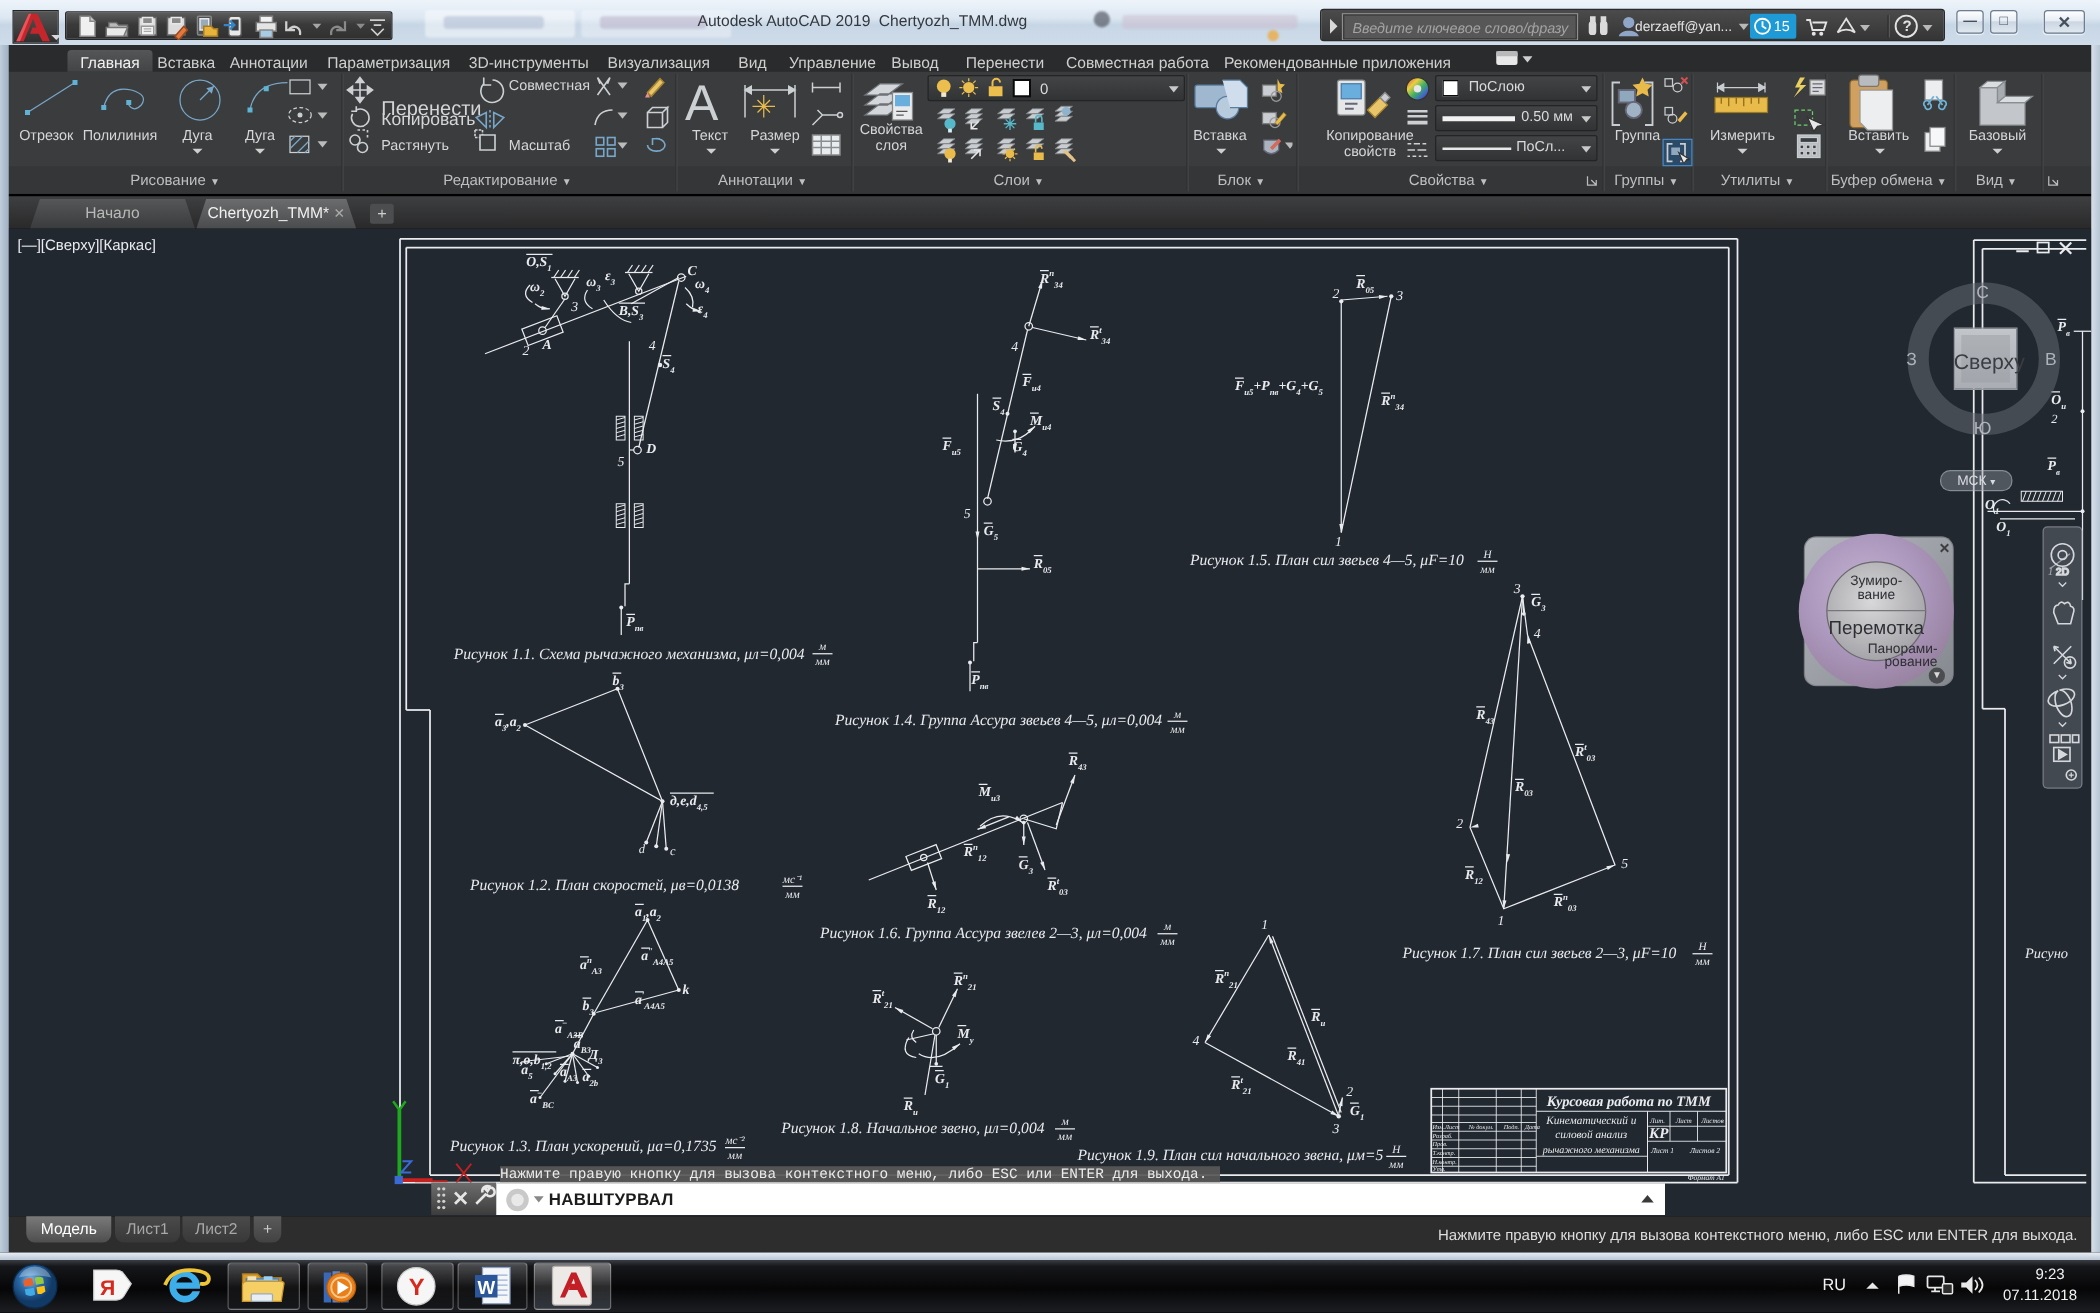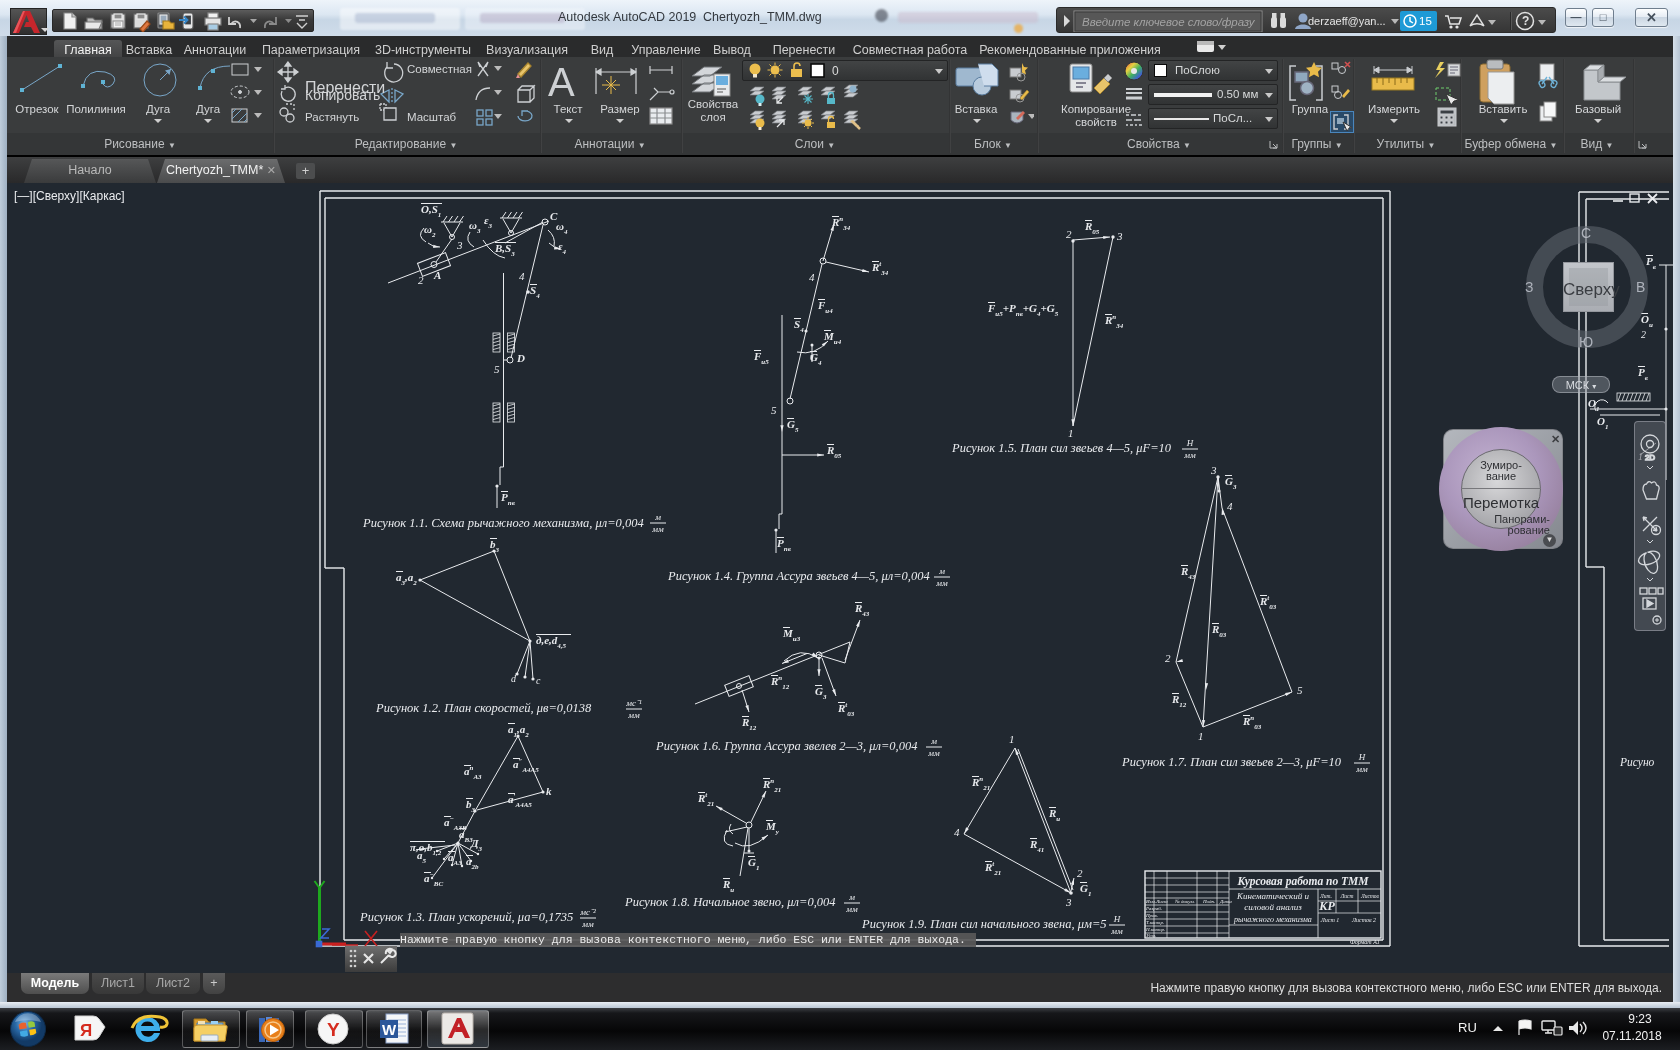--- a/index.html
+++ b/index.html
@@ -1055,22 +1055,29 @@
           <circle cx="6" cy="10" r="1.3"></circle>
           <circle cx="10" cy="10" r="1.3"></circle>
           <circle cx="6" cy="15" r="1.3"></circle>
           <circle cx="10" cy="15" r="1.3"></circle>
           <circle cx="6" cy="20" r="1.3"></circle>
           <circle cx="10" cy="20" r="1.3"></circle>
         </g>
 <path d="M19 8 l9 9 M28 8 l-9 9" stroke="#e4e4e4" stroke-width="2.2"></path>
 <path d="M36 17 l8 -8 M44 9 a3.5 3.5 0 1 0 3 -5 l-2 3 -2 -2 3 -2 a4 4 0 0 0 -5 5" stroke="#e8e8e8" stroke-width="2" fill="none"></path>
 </svg></div>
+    <div class="abs" style="left:397px;top:946px;width:935px;height:26px;background:#fff;border-top:1px solid #c8c8c8">
+<div class="abs" style="left:8px;top:4px;width:18px;height:18px;border-radius:50%;background:#c9c9c9"></div>
+<div class="abs" style="left:12px;top:8px;width:10px;height:10px;border-radius:50%;background:#e9e9e9"></div>
+<div class="abs" style="left:30px;top:10px;width:0;height:0;border-left:4px solid transparent;border-right:4px solid transparent;border-top:5px solid #888"></div>
+<div class="abs" style="left:42px;top:5px;font-size:13.5px;font-weight:bold;color:#1c1c1c;letter-spacing:.3px">НАВШТУРВАЛ</div>
+<div class="abs" style="left:916px;top:9px;width:0;height:0;border-left:5px solid transparent;border-right:5px solid transparent;border-bottom:6px solid #3a3a3a"></div>
+</div>
     <div class="abs" id="statusrow">
-      <div class="ltab" style="left:21px;width:68px;background:linear-gradient(#7a7a7a,#4e4e4e);color:#fff;font-weight:bold">Модель</div>
+      <div class="ltab" style="left:21px;width:68px;background:linear-gradient(#7a7a7a,#4e4e4e);color:#fff;font-weight:normal">Модель</div>
       <div class="ltab" style="left:92px;width:52px;background:linear-gradient(#4a4a4a,#383838);color:#a8a8a8">Лист1</div>
       <div class="ltab" style="left:146px;width:54px;background:linear-gradient(#4a4a4a,#383838);color:#a8a8a8">Лист2</div>
       <div class="ltab" style="left:203px;width:22px;background:linear-gradient(#5a5a5a,#424242);color:#ccc">+</div>
       <div class="abs" style="right:18px;top:8px;font-size:12px;color:#dedede">Нажмите правую кнопку для вызова контекстного меню, либо ESC или ENTER для выхода.</div>
     </div>
     <div class="abs" id="winbottom"></div>
     <div class="abs" style="left:0;top:36px;width:7px;height:966px;background:linear-gradient(90deg,#bfcddb,#9fb0c2)"></div>
     <div class="abs" style="left:1673px;top:36px;width:7px;height:966px;background:linear-gradient(90deg,#d6e0ea,#b6c4d3)"></div>
     <div class="abs" id="taskbar">
       <svg class="abs" style="left:8px;top:1px" width="40" height="40">

